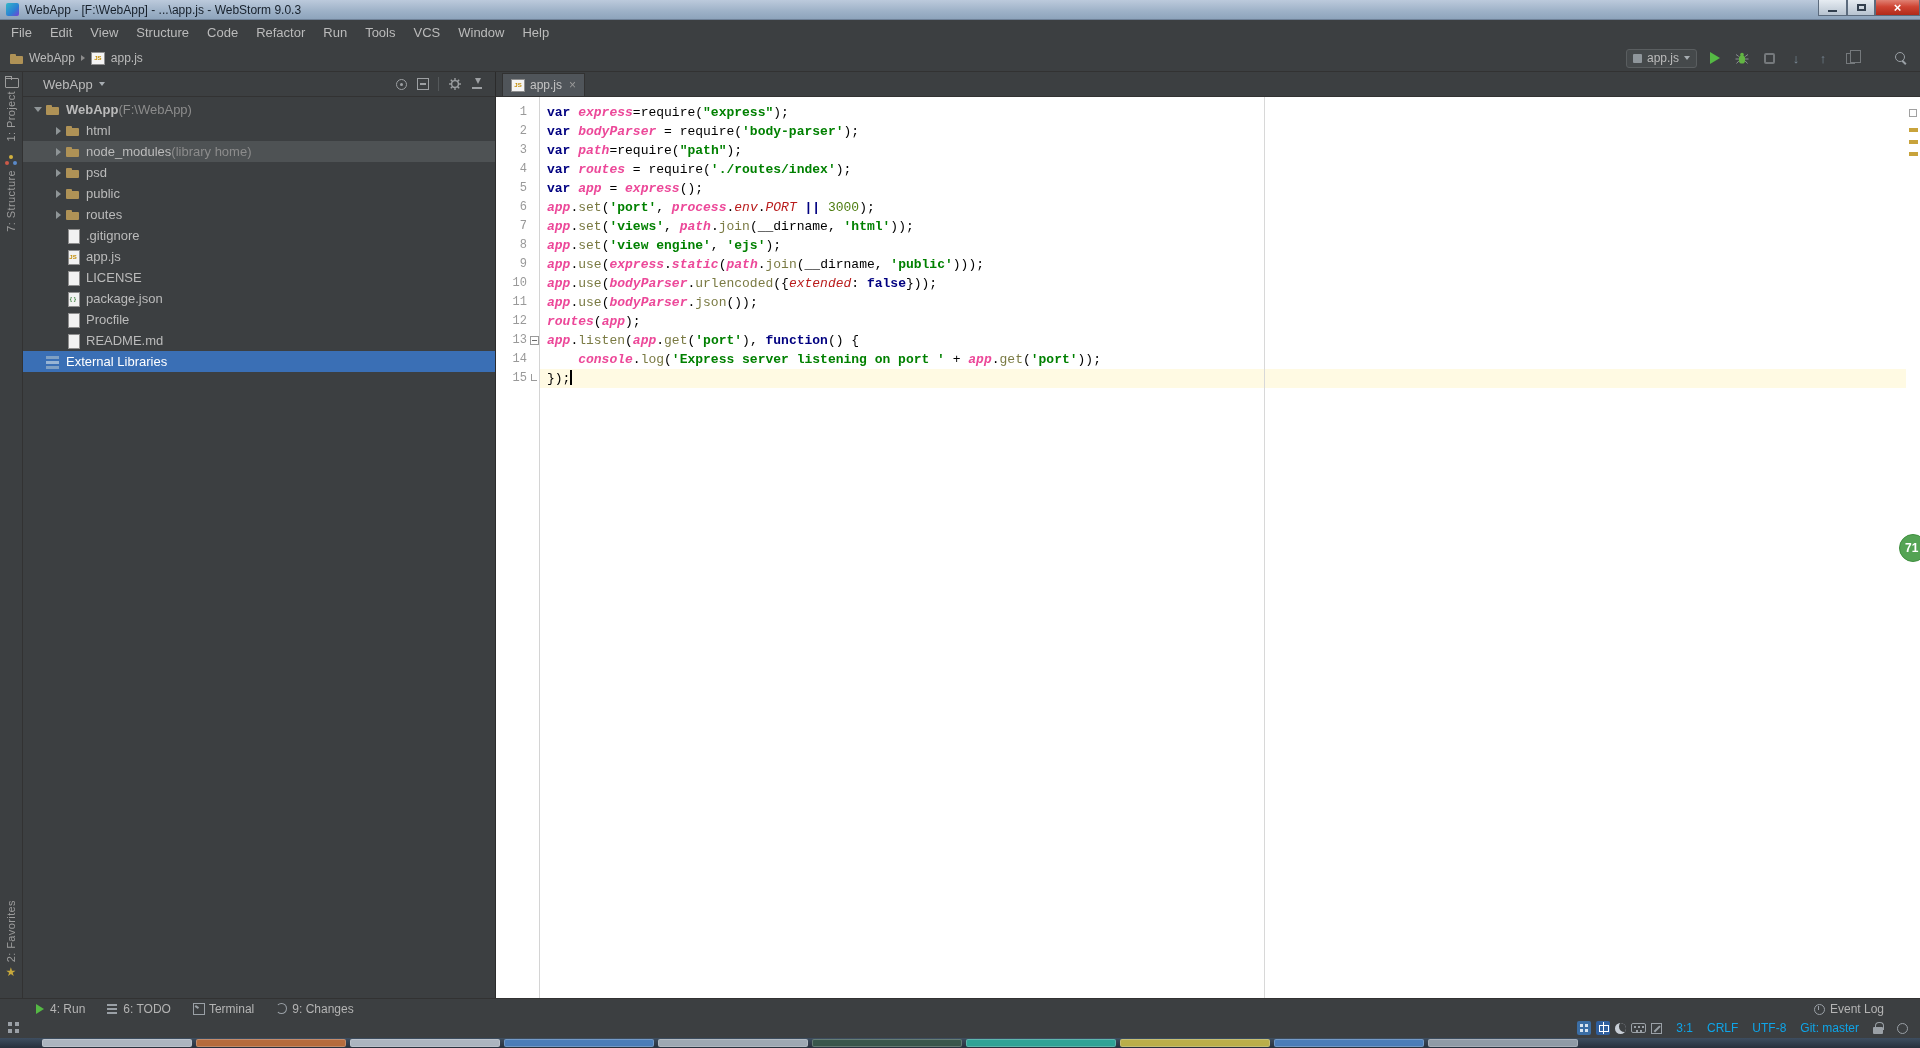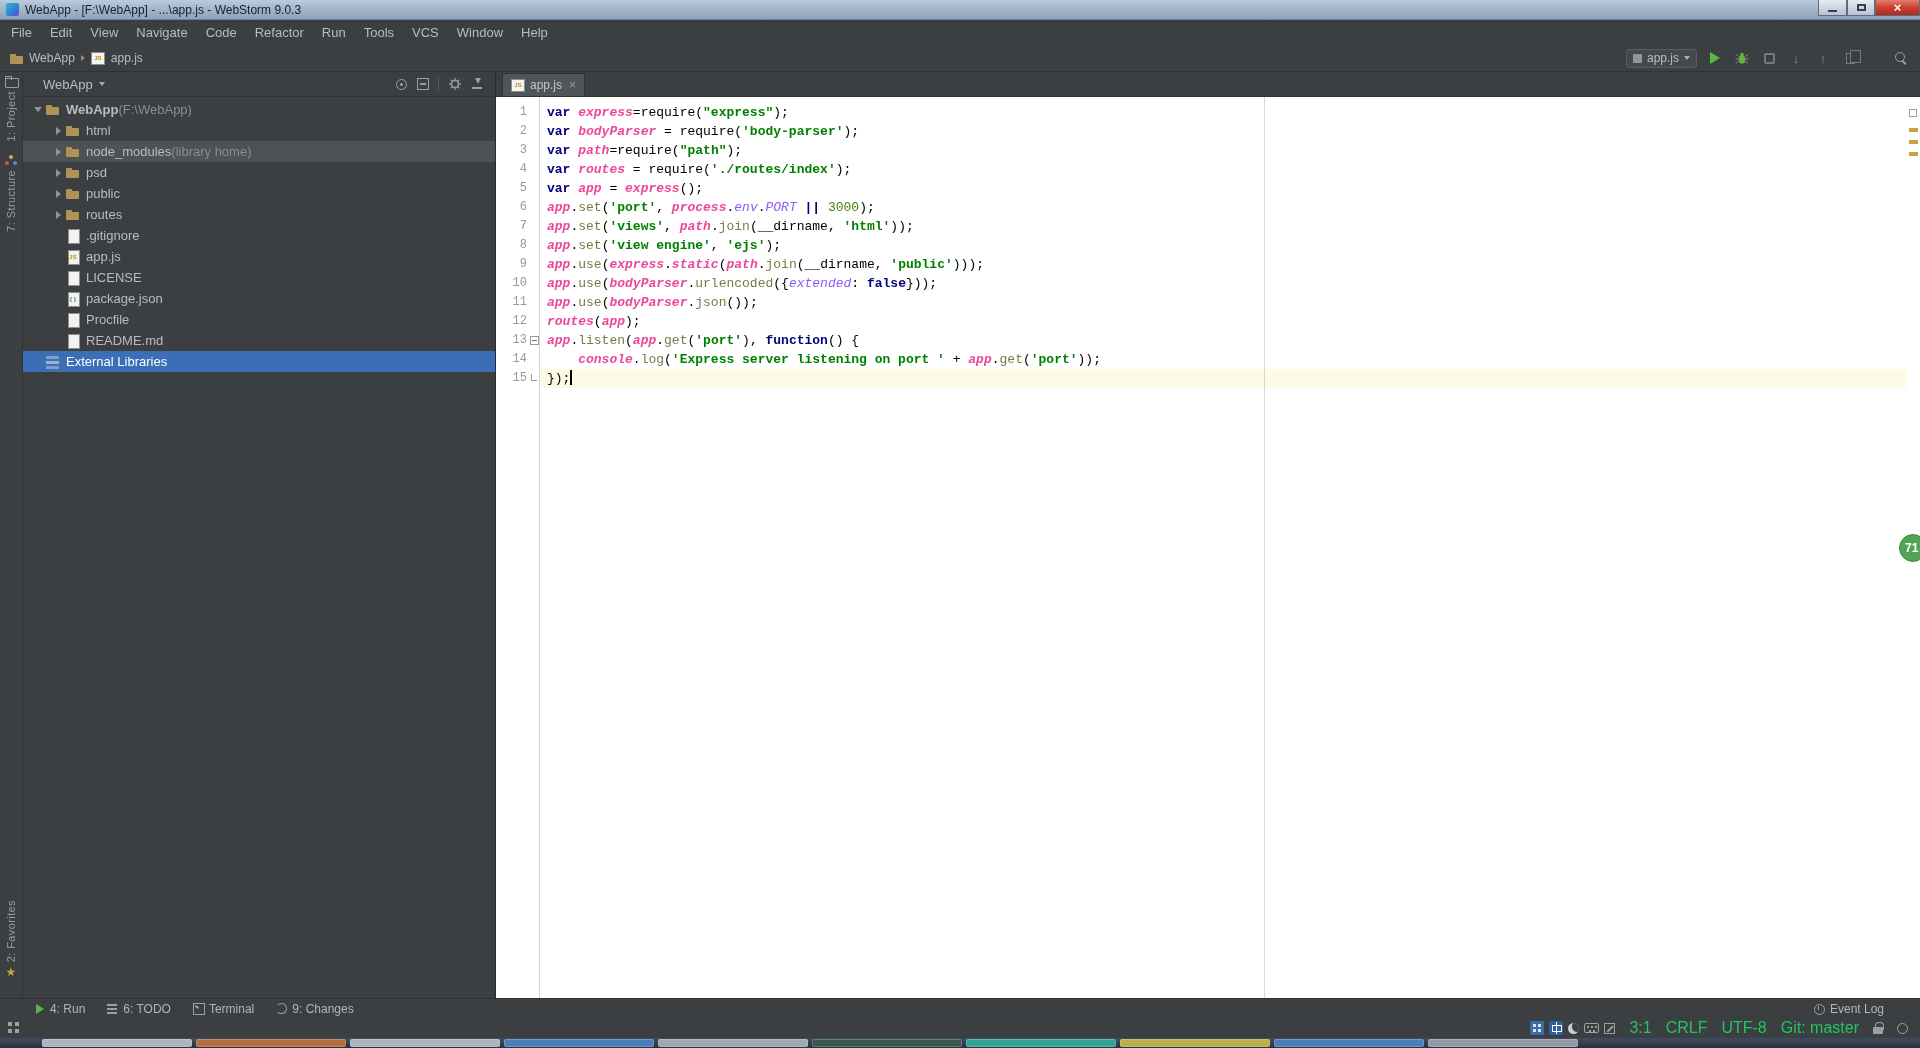--- a/index.html
+++ b/index.html
@@ -123,21 +123,21 @@
   .fold { position:absolute; }
   .fold-minus { right:1px; top:5px; width:9px; height:9px; border:1px solid #9a9a9a; background:#fff; }
   .fold-minus::after { content:""; position:absolute; left:1px; top:3px; width:5px; height:1px; background:#6a6a6a; }
   .fold-end { right:3px; top:5px; width:6px; height:7px; border-left:1px solid #9a9a9a; border-bottom:1px solid #9a9a9a; }
   .cline { flex:1; white-space:pre; padding-left:7px; color:#000; }
   .code-row.current .cline { background:#FFFAE3; }
   .tk-k { color:#000080; font-weight:bold; }
   .tk-s { color:#008000; font-weight:bold; }
   .tk-n { color:#4d7c0f; }
   .tk-g { color:#ec4899; font-style:italic; font-weight:bold; }
-  .tk-f { color:#8b5cf6; font-style:italic; }
+  .tk-f { color:#b91c1c; font-style:italic; }
   .tk-m { color:#7a7a43; }
   .tk-p { color:#000000; }
   .caret { display:inline-block; width:1.5px; height:15px; background:#000; vertical-align:-3px; }
   .margin-guide { position:absolute; left:768px; top:0; bottom:0; width:1px; background:#d8d8d8; }
   .error-stripe { position:absolute; right:0; top:0; bottom:0; width:14px; background:#ffffff; }
   .insp-box { position:absolute; right:3px; top:12px; width:8px; height:8px; background:#fdfdfd; border:1px solid #a0a0a0; }
   .stripe-mark { position:absolute; right:2px; width:9px; height:4px; background:#c8a33b; }
 
   
   .tool-row { position:absolute; left:0; top:998px; width:100%; height:20px; background:#3c3f41; border-top:1px solid #323232;
@@ -149,21 +149,21 @@
     border-left:8px solid #55b944; border-top:5px solid transparent; border-bottom:5px solid transparent; }
   .ti-todo-icon::before { content:""; position:absolute; left:0; top:1px; width:10px; height:2px; background:#9aa0a6; box-shadow:0 4px 0 #9aa0a6, 0 8px 0 #9aa0a6; }
   .ti-terminal-icon::before { content:""; position:absolute; left:0; top:0; width:10px; height:10px; border:1px solid #9aa0a6; }
   .ti-terminal-icon::after { content:""; position:absolute; left:2px; top:3px; width:4px; height:1.5px; background:#9aa0a6; transform:rotate(35deg); }
   .ti-changes-icon::before { content:""; position:absolute; left:0; top:0; width:9px; height:9px; border:1.5px solid #9aa0a6; border-radius:50%; border-left-color:transparent; }
   .ti-event-log-icon::before { content:""; position:absolute; left:0; top:1px; width:9px; height:9px; border:1px solid #9aa0a6; border-radius:50%; }
   .ti-event-log-icon::after { content:""; position:absolute; left:4px; top:3px; width:1.5px; height:4px; background:#9aa0a6; }
   .tr-right { margin-right:28px; }
 
   .status-bar { position:absolute; left:0; top:1018px; width:100%; height:20px; background:#3c3f41;
-    display:flex; align-items:center; justify-content:space-between; font-size:16px; color:#22c55e; }
+    display:flex; align-items:center; justify-content:space-between; font-size:12px; color:#0ea5e9; }
   .sb-left { margin-left:8px; display:flex; align-items:center; }
   .sb-toggle { width:12px; height:12px; position:relative; }
   .sb-toggle::before { content:""; position:absolute; left:0; top:0; width:4px; height:4px; background:#9aa0a6;
     box-shadow:7px 0 0 #9aa0a6, 0 7px 0 #9aa0a6, 7px 7px 0 #9aa0a6; }
   .sb-right { display:flex; align-items:center; gap:14px; margin-right:12px; }
   .ime-cluster { display:flex; align-items:center; gap:5px; }
   .ime-grid { width:14px; height:14px; background:#3b6ea5; position:relative; border-radius:2px; }
   .ime-grid::before { content:""; position:absolute; left:3px; top:3px; width:3px; height:3px; background:#d8e4f0; box-shadow:5px 0 0 #d8e4f0, 0 5px 0 #d8e4f0, 5px 5px 0 #d8e4f0; }
   .ime-zhong { width:14px; height:14px; background:#2f5f9e; position:relative; border-radius:2px; }
   .ime-zhong::before { content:""; position:absolute; left:3px; top:4px; width:8px; height:5px; border:1px solid #fff; }
@@ -205,21 +205,21 @@
           <span class="box"></span>
         </div>
       <div class="win-btn close">×</div>
     </div>
   </div>
 
   <div class="menu-bar">
       <div class="menu-item">File</div>
       <div class="menu-item">Edit</div>
       <div class="menu-item">View</div>
-      <div class="menu-item">Navigate</div>
+      <div class="menu-item">Structure</div>
       <div class="menu-item">Code</div>
       <div class="menu-item">Refactor</div>
       <div class="menu-item">Run</div>
       <div class="menu-item">Tools</div>
       <div class="menu-item">VCS</div>
       <div class="menu-item">Window</div>
       <div class="menu-item">Help</div>
     </div>
 
   <div class="nav-bar">

